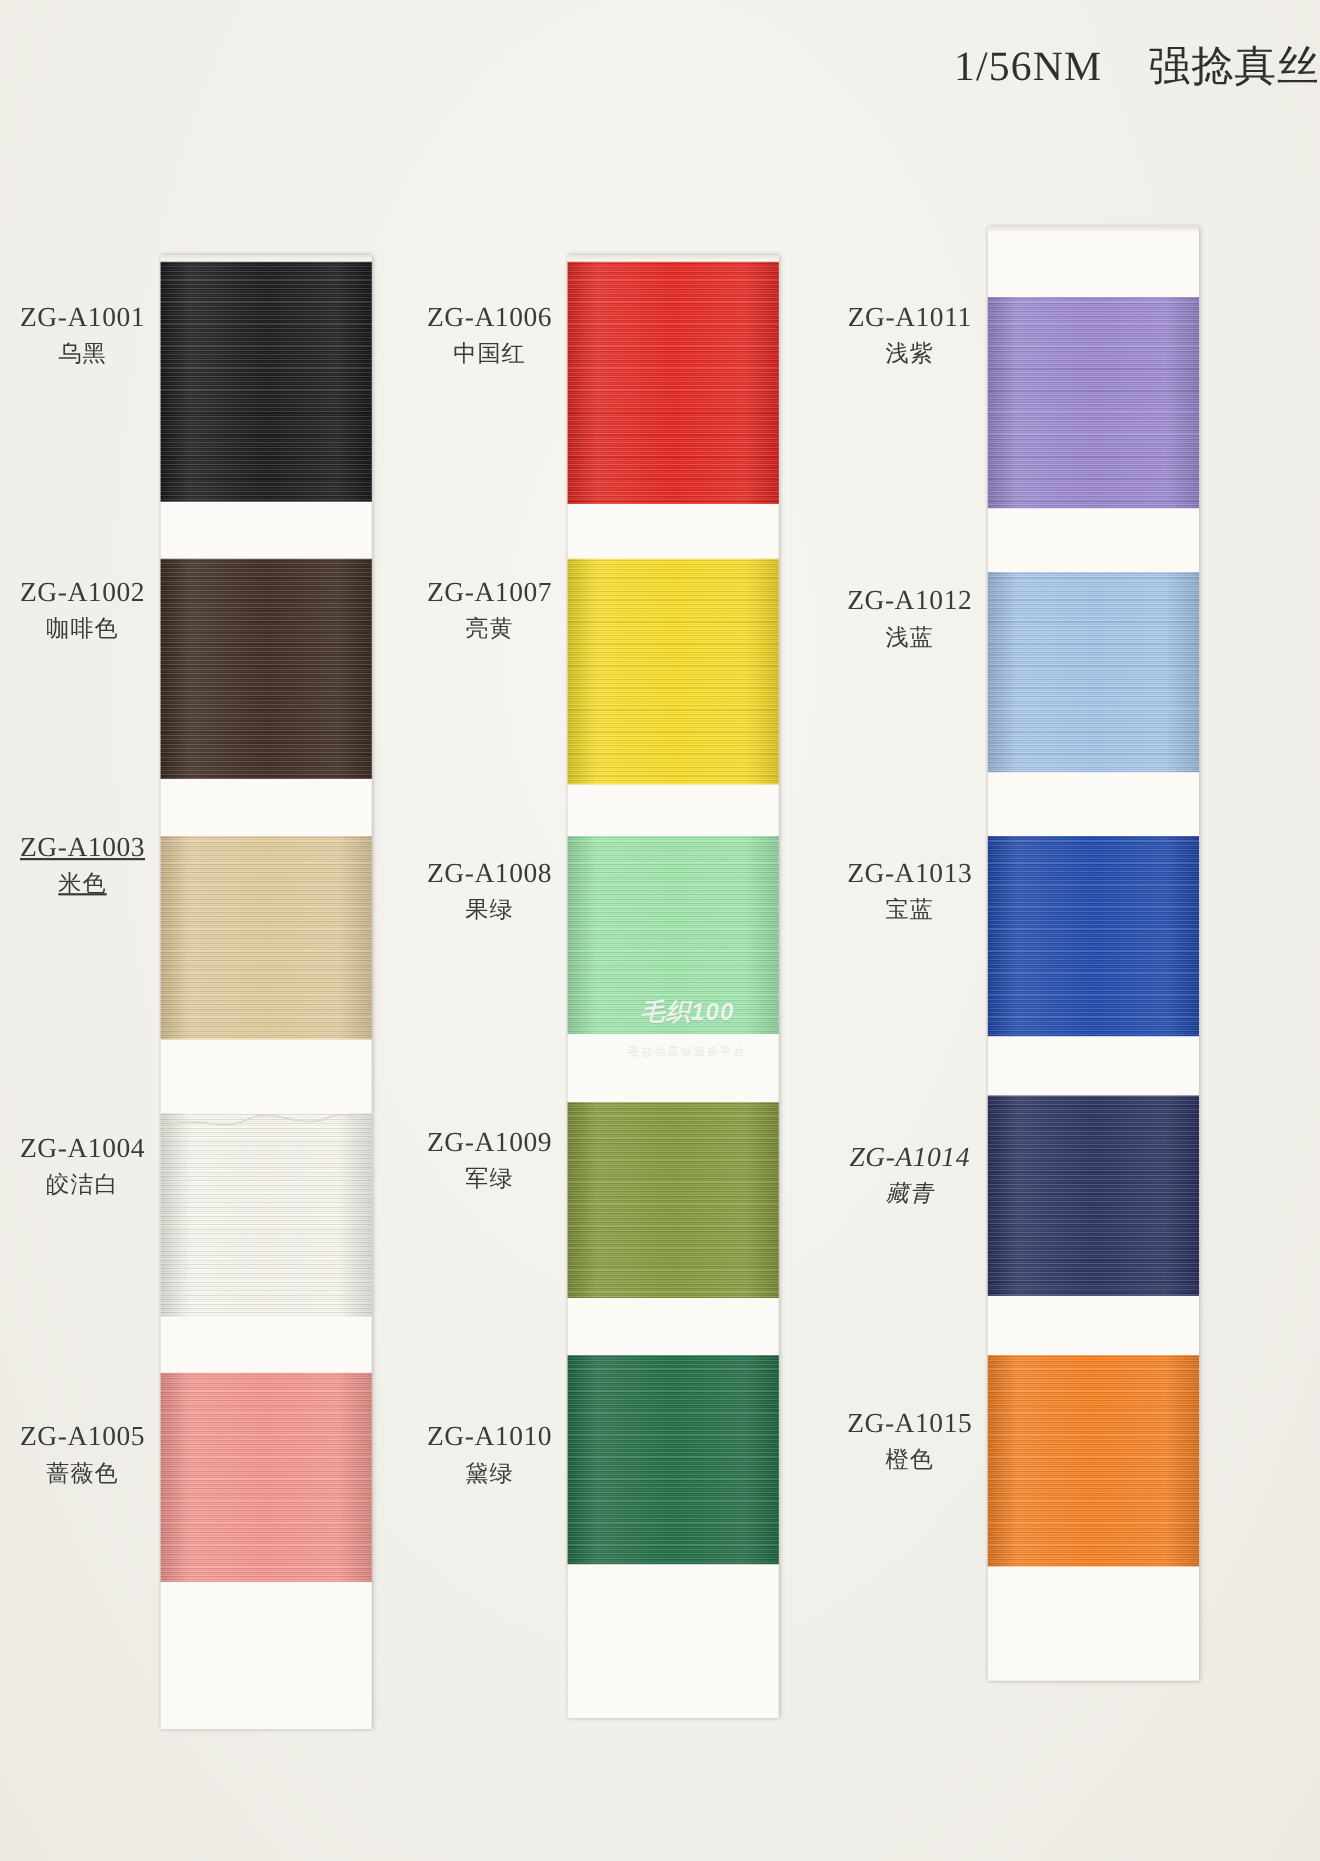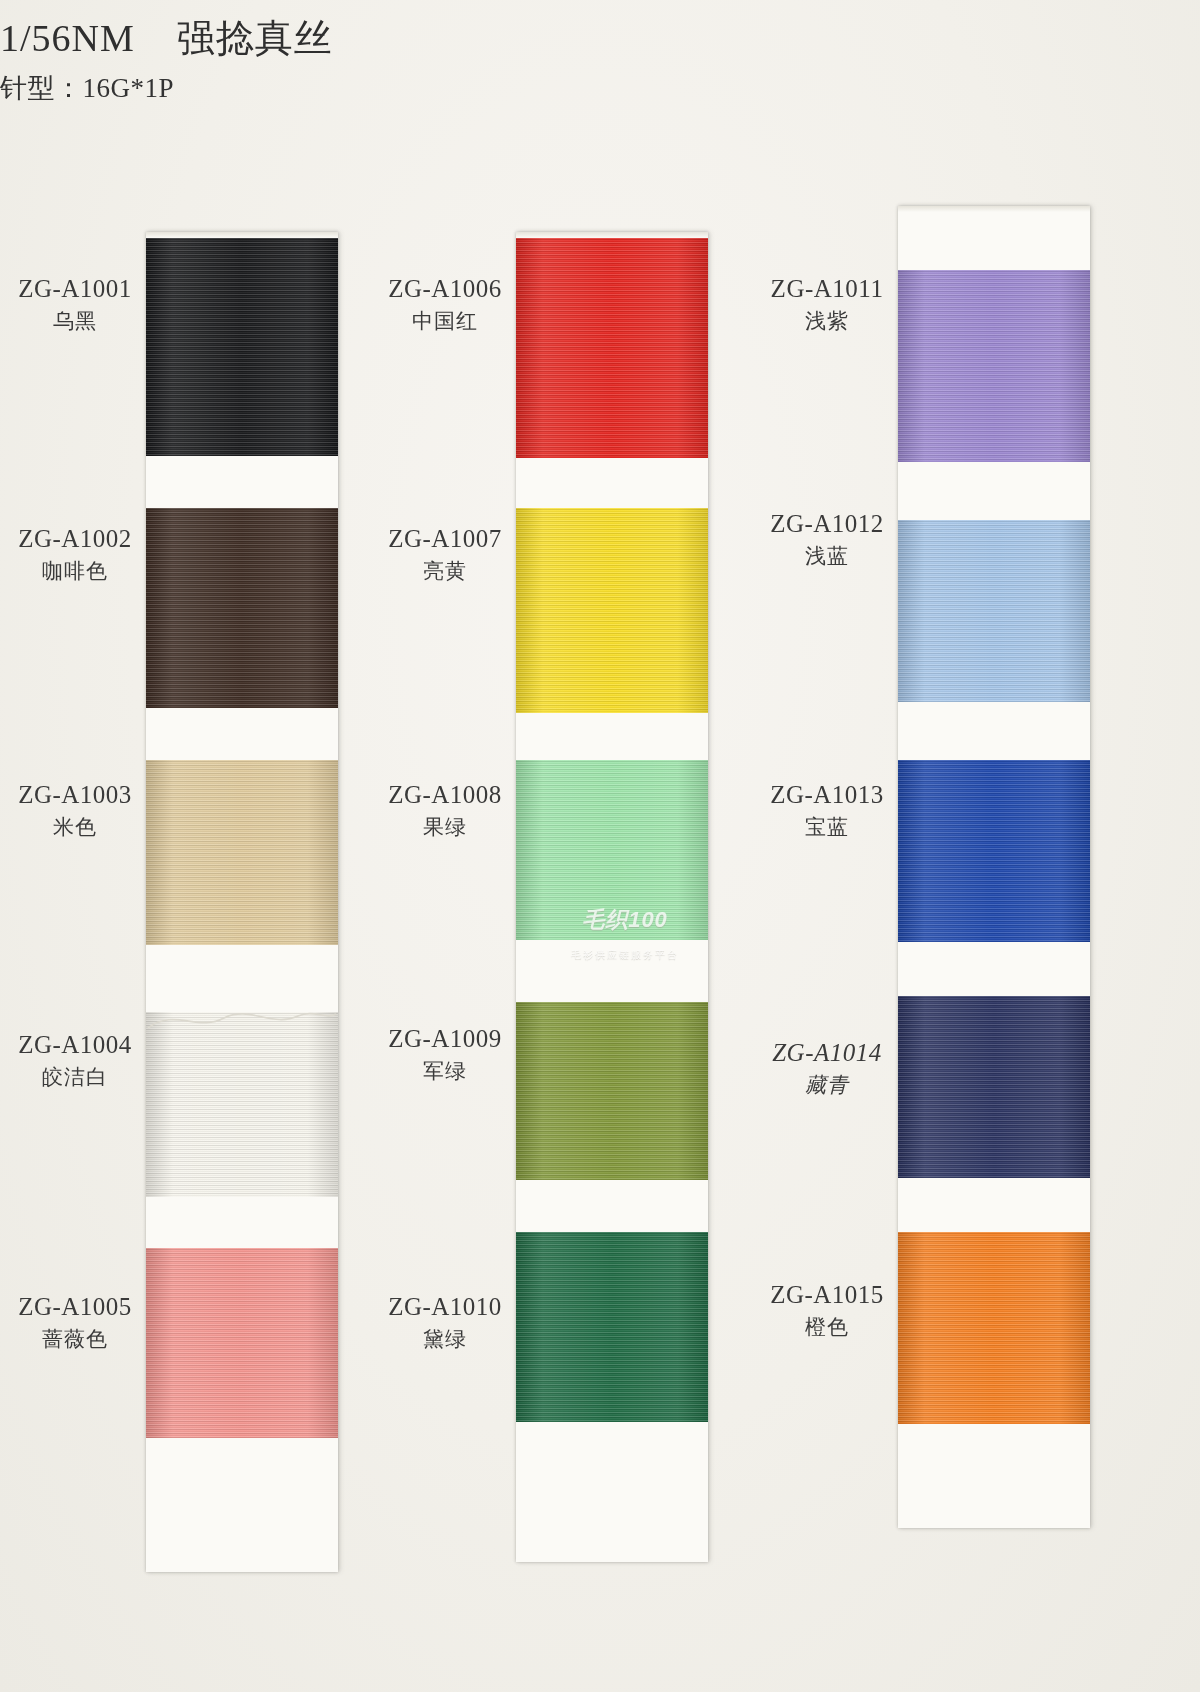--- a/index.html
+++ b/index.html
@@ -21,22 +21,22 @@
     inset: 0;
     background:
       radial-gradient(ellipse at 50% 35%, #f7f5f1 0%, #f2f0ea 55%, #eceae3 100%);
     pointer-events: none;
   }
 
   
   .header {
     position: absolute;
     top: 0; left: 0; right: 0;
-    text-align: left;
-    padding-top: 15px;
+    text-align: right;
+    padding-top: 38px;
     color: #3c3c3c;
   }
   .title-main {
     font-size: 38px;
     letter-spacing: 1px;
     font-weight: 500;
     color: #2f2f2f;
     line-height: 1.25;
     white-space: pre;
   }
@@ -189,21 +189,20 @@
     pointer-events: none;
   }
 </style>
 </head>
 <body>
 
 <div class="paper-bg"></div>
 
 <div class="header">
   <div class="title-main">1/56NM    强捻真丝</div>
-  <div class="title-sub2">针型：16G*1P</div>
 </div>
 
 <div class="board">
 
   <div class="column col-0">
     <div class="card-strip" id="strip-0" style="top: 42px; height: 1340px;">
       <div class="strip-top-edge"></div>
     </div>
     <div id="yarns-0">
         <div class="yarn" style="left: 140px; width: 192px; top: 48px; height: 218px; background: rgb(23, 24, 26);"></div>
@@ -217,21 +216,21 @@
       </div>
     <div id="labels-0">
         <div class="label" style="top: 82px;">
           <div class="code">ZG-A1001</div>
           <div class="cname">乌黑</div>
         </div>
         <div class="label" style="top: 332px;">
           <div class="code">ZG-A1002</div>
           <div class="cname">咖啡色</div>
         </div>
-        <div class="label" style="top: 588px;">
+        <div class="label" style="top: 564px; text-decoration: underline;">
           <div class="code">ZG-A1003</div>
           <div class="cname">米色</div>
         </div>
         <div class="label" style="top: 838px;">
           <div class="code">ZG-A1004</div>
           <div class="cname">皎洁白</div>
         </div>
         <div class="label" style="top: 1100px;">
           <div class="code">ZG-A1005</div>
           <div class="cname">蔷薇色</div>
@@ -283,21 +282,21 @@
         <div class="yarn" style="left: 148px; width: 192px; top: 330px; height: 182px; background: rgb(165, 197, 232);"></div>
         <div class="yarn" style="left: 148px; width: 192px; top: 570px; height: 182px; background: rgb(30, 71, 172);"></div>
         <div class="yarn" style="left: 148px; width: 192px; top: 806px; height: 182px; background: rgb(42, 50, 96);"></div>
         <div class="yarn" style="left: 148px; width: 192px; top: 1042px; height: 192px; background: rgb(245, 127, 33);"></div>
       </div>
     <div id="labels-2">
         <div class="label" style="top: 82px;">
           <div class="code">ZG-A1011</div>
           <div class="cname">浅紫</div>
         </div>
-        <div class="label" style="top: 317px;">
+        <div class="label" style="top: 340px;">
           <div class="code">ZG-A1012</div>
           <div class="cname">浅蓝</div>
         </div>
         <div class="label" style="top: 588px;">
           <div class="code">ZG-A1013</div>
           <div class="cname">宝蓝</div>
         </div>
         <div class="label" style="top: 846px; font-style: italic;">
           <div class="code">ZG-A1014</div>
           <div class="cname">藏青</div>

